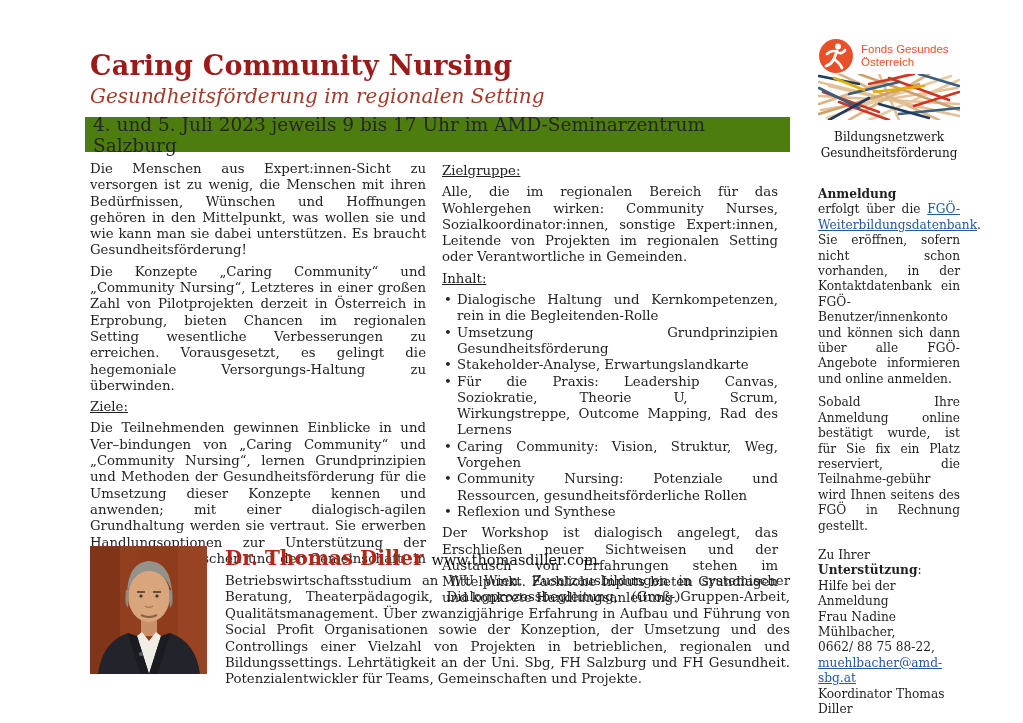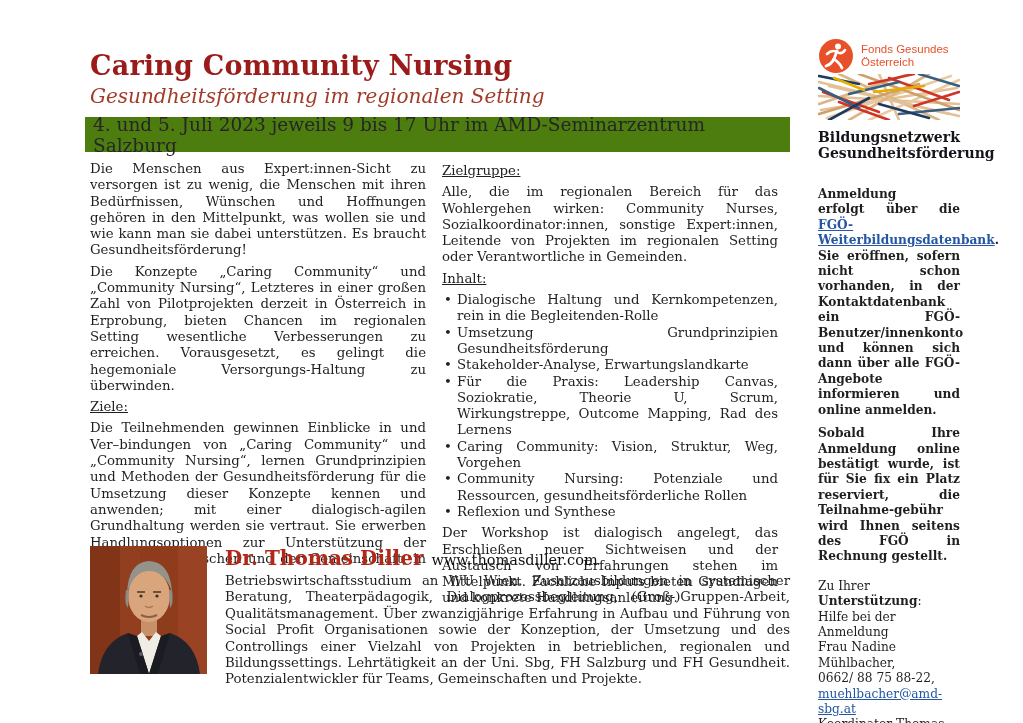--- a/index.html
+++ b/index.html
@@ -36,23 +36,23 @@
   .bio-head { display:flex; align-items:baseline; gap:8px; margin-bottom:3px; }
   .trainer-name { font-size:20px; font-weight:bold; color:#b22717; }
   .trainer-site { font-size:14.5px; color:#111; }
   .bio-text { font-size:13.3px; line-height:16.4px; text-align:justify; }
 
   
   .sidebar { position:absolute; left:818px; top:38px; width:142px; font-size:12.2px; line-height:15.4px; }
   .logo-row { display:flex; align-items:center; gap:7px; }
   .logo-text { font-family:"Liberation Sans","DejaVu Sans",sans-serif; font-size:11.5px; line-height:13px; color:#e8502a; }
   .mikado { display:block; margin-top:0px; }
-  .network-title { font-weight:bold; font-size:14px; line-height:16px; color:#14141c; margin-top:9px; }
+  .network-title { text-align:center; font-weight:normal; font-size:12px; line-height:16px; color:#14141c; margin-top:9px; }
   .sb-h { font-weight:bold; }
-  .sb-block { text-align:justify;font-weight:bold; }
+  .sb-block { text-align:justify; }
   .sb-gap { margin-top:8px; }
   .sb-gap-lg { margin-top:14px; }
   a.link, .link { color:#2456a4; text-decoration:underline; cursor:pointer; }
   .anm { margin-top:26px; }
 </style>
 </head>
 <body>
 
 <div class="page">
 

